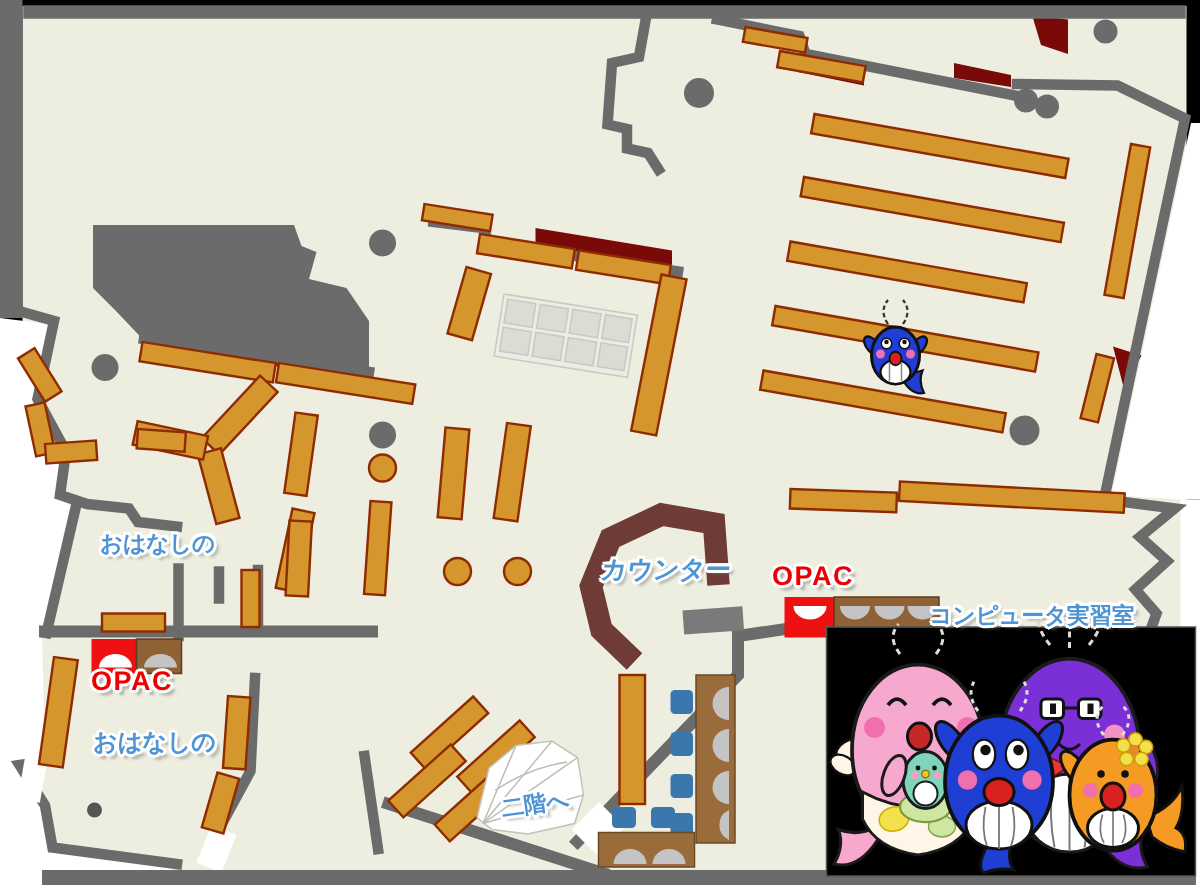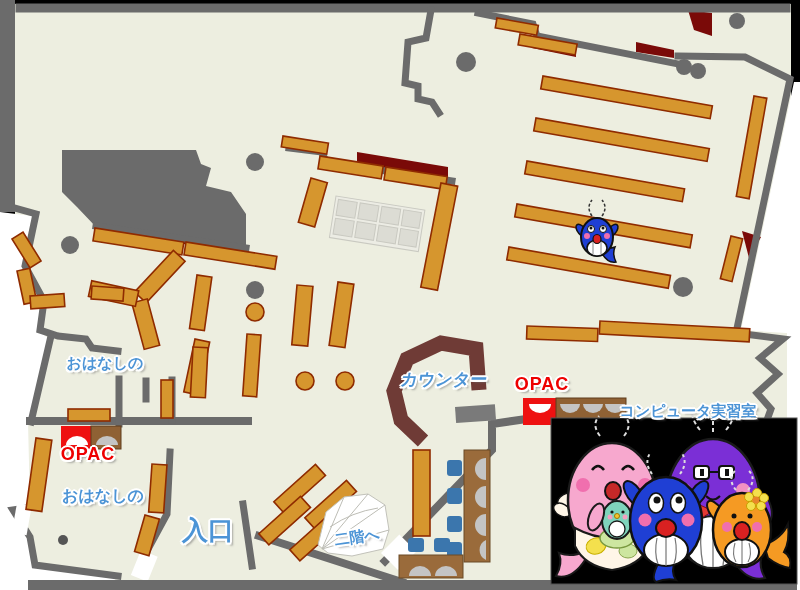--- a/index.html
+++ b/index.html
@@ -324,21 +324,20 @@
 
 <div class="lbl" style="left: 40px; top: 354px; width: 130px; font-size: 15px; color: rgb(76, 148, 214);">
   <div>おはなしの</div>
 </div>
 
 
 <div class="lbl" style="left: 48px; top: 444px; width: 80px; font-size: 18px; letter-spacing: 1px; color: rgb(238, 0, 0);">OPAC</div>
 
 <div class="lbl" style="left: 48px; top: 487px; width: 110px; font-size: 16px; color: rgb(76, 148, 214);">おはなしの</div>
 
-<div class="lbl" style="left: 168px; top: 516px; width: 80px; font-size: 26px; color: rgb(76, 148, 214);">入口</div>
 
 <div class="lbl" style="left: 320px; top: 528px; width: 74px; font-size: 15px; transform: rotate(-8deg); color: rgb(76, 148, 214);">二階へ</div>
 
 <div class="lbl" style="left: 398px; top: 370px; width: 92px; font-size: 17px; transform: skewX(-8deg); color: rgb(76, 148, 214);">カウンター</div>
 
 <div class="lbl" style="left: 502px; top: 374px; width: 80px; font-size: 18px; letter-spacing: 1px; color: rgb(238, 0, 0);">OPAC</div>
 
 <div class="lbl" style="left: 606px; top: 368px; width: 164px; font-size: 15px; color: rgb(76, 148, 214); margin-top: 34px;">コンピュータ実習室</div>
 </div>
 

